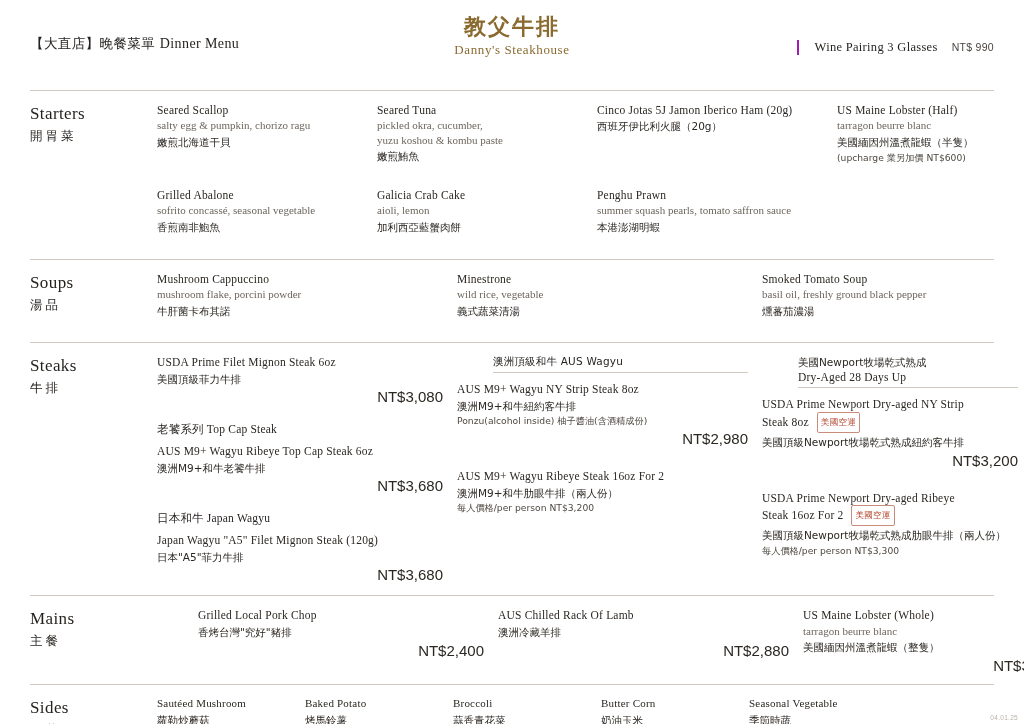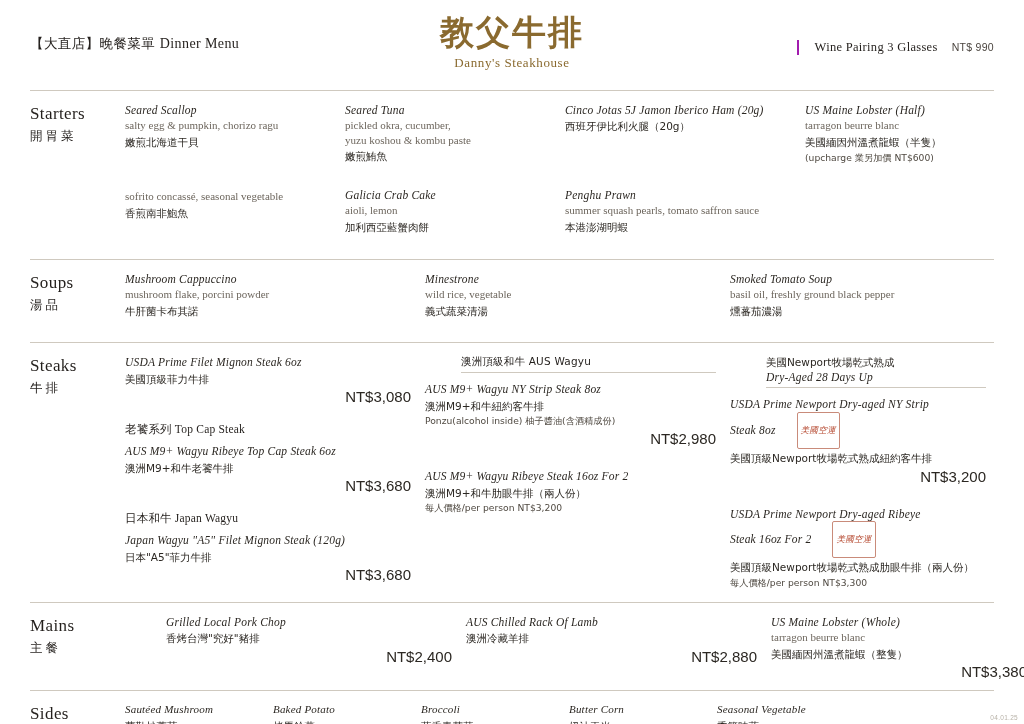--- a/index.html
+++ b/index.html
@@ -20,58 +20,58 @@
     position:absolute; left:30px; top:35px;
     font-size:13.5px; letter-spacing:.4px; color:#231f1c;
     font-family:"DejaVu Sans", sans-serif;
   }
   .hdr-left .en { font-family:"Liberation Serif", serif; font-size:14px; }
   .logo-wrap {
     position:absolute; left:0; right:0; top:14px; text-align:center;
   }
   .logo-cn {
     font-family:"DejaVu Serif", serif;
-    font-size:34px; letter-spacing:2px; color:#8a6a2f;
+    font-size:22px; letter-spacing:2px; color:#8a6a2f;
     line-height:1.1;
     font-weight:bold;
   }
   .logo-en {
     font-family:"Liberation Serif", serif;
     font-size:13px; color:#8a6a2f; letter-spacing:.6px; margin-top:4px;
   }
   .hdr-right {
     position:absolute; right:30px; top:40px;
     display:flex; align-items:baseline; gap:14px;
     border-left:2px solid #a21caf; padding-left:16px;
   }
   .hdr-right .wp { font-family:"Liberation Serif", serif; font-size:12.5px; letter-spacing:.3px; }
   .hdr-right .price { font-size:10.5px; color:#4a443e; letter-spacing:.3px; }
 
   
   .rule { height:1px; background:#cfc9bf; margin:0 30px; }
 
   
-  .section { display:flex; padding:12px 30px 10px 30px; }
+  .section { display:flex; padding:12px 30px 10px 30px;gap:32px; }
   .sec-title { width:95px; flex:0 0 95px; padding-top:1px; }
   .sec-title .en {
     font-family:"Liberation Serif", serif;
     font-size:17px; letter-spacing:.4px; color:#231f1c;
   }
   .sec-title .cn {
     font-family:"DejaVu Sans", sans-serif;
     font-size:12.5px; letter-spacing:3px; margin-top:3px; color:#231f1c;
   }
   .sec-body { flex:1 1 auto; }
   .col { padding-right:14px; }
 
   .item { margin-bottom:14px; }
   .item:last-child { margin-bottom:0; }
   .nm {
     font-family:"Liberation Serif", serif;
-    font-size:11.5px; letter-spacing:.2px; color:#2b2722; line-height:1.25;font-style:italic;
+    font-size:11.5px; letter-spacing:.2px; color:#2b2722; line-height:1.25;
   }
   .sub {
     font-family:Liberation Serif, serif;
     font-size:11px; color:#6d665d; line-height:1.32; margin-top:1px;
   }
   .cn {
     font-family:"DejaVu Sans", sans-serif;
     font-size:10.5px; color:#2b2722; line-height:1.4; margin-top:2px;
   }
   .cn-sm { font-size:9.2px; color:#4f4941; }
@@ -107,21 +107,21 @@
   }
   .grp-hd .cnpart { font-family:"DejaVu Sans", sans-serif; font-size:10.5px; }
   .underline-box {
     display:block; border-bottom:1px solid #cfc9bf; padding-bottom:3px; margin-bottom:9px;margin-left:36px;
   }
   .tag-air {
     display:inline-block;
     font-family:"DejaVu Sans", sans-serif;
     font-size:8.6px; color:#b4452c;
     border:1px solid #c98b7a; border-radius:2px;
-    padding:12px 3px; margin-left:21px; vertical-align:1px;
+    padding:4px 3px; margin-left:8px; vertical-align:1px;
     line-height:1.3;
   }
 
   
   .mains .row { display:flex;margin-left:41px; }
   .mains .c1 { width:300px; }
   .mains .c2 { width:305px; }
   .mains .c3 { width:270px; }
 
   
@@ -183,20 +183,21 @@
         </div>
         <div class="col c4 item">
           <div class="nm">US Maine Lobster (Half)</div>
           <div class="sub">tarragon beurre blanc</div>
           <div class="cn">美國緬因州溫煮龍蝦（半隻）</div>
           <div class="cn cn-sm">(upcharge 業另加價 NT$600)</div>
         </div>
       </div>
       <div class="row row2">
         <div class="col c1 item">
+          <div class="nm">Grilled Abalone</div>
           <div class="sub">sofrito concassé, seasonal vegetable</div>
           <div class="cn">香煎南非鮑魚</div>
         </div>
         <div class="col c2 item">
           <div class="nm">Galicia Crab Cake</div>
           <div class="sub">aioli, lemon</div>
           <div class="cn">加利西亞藍蟹肉餅</div>
         </div>
         <div class="col c3 item">
           <div class="nm">Penghu Prawn</div>

